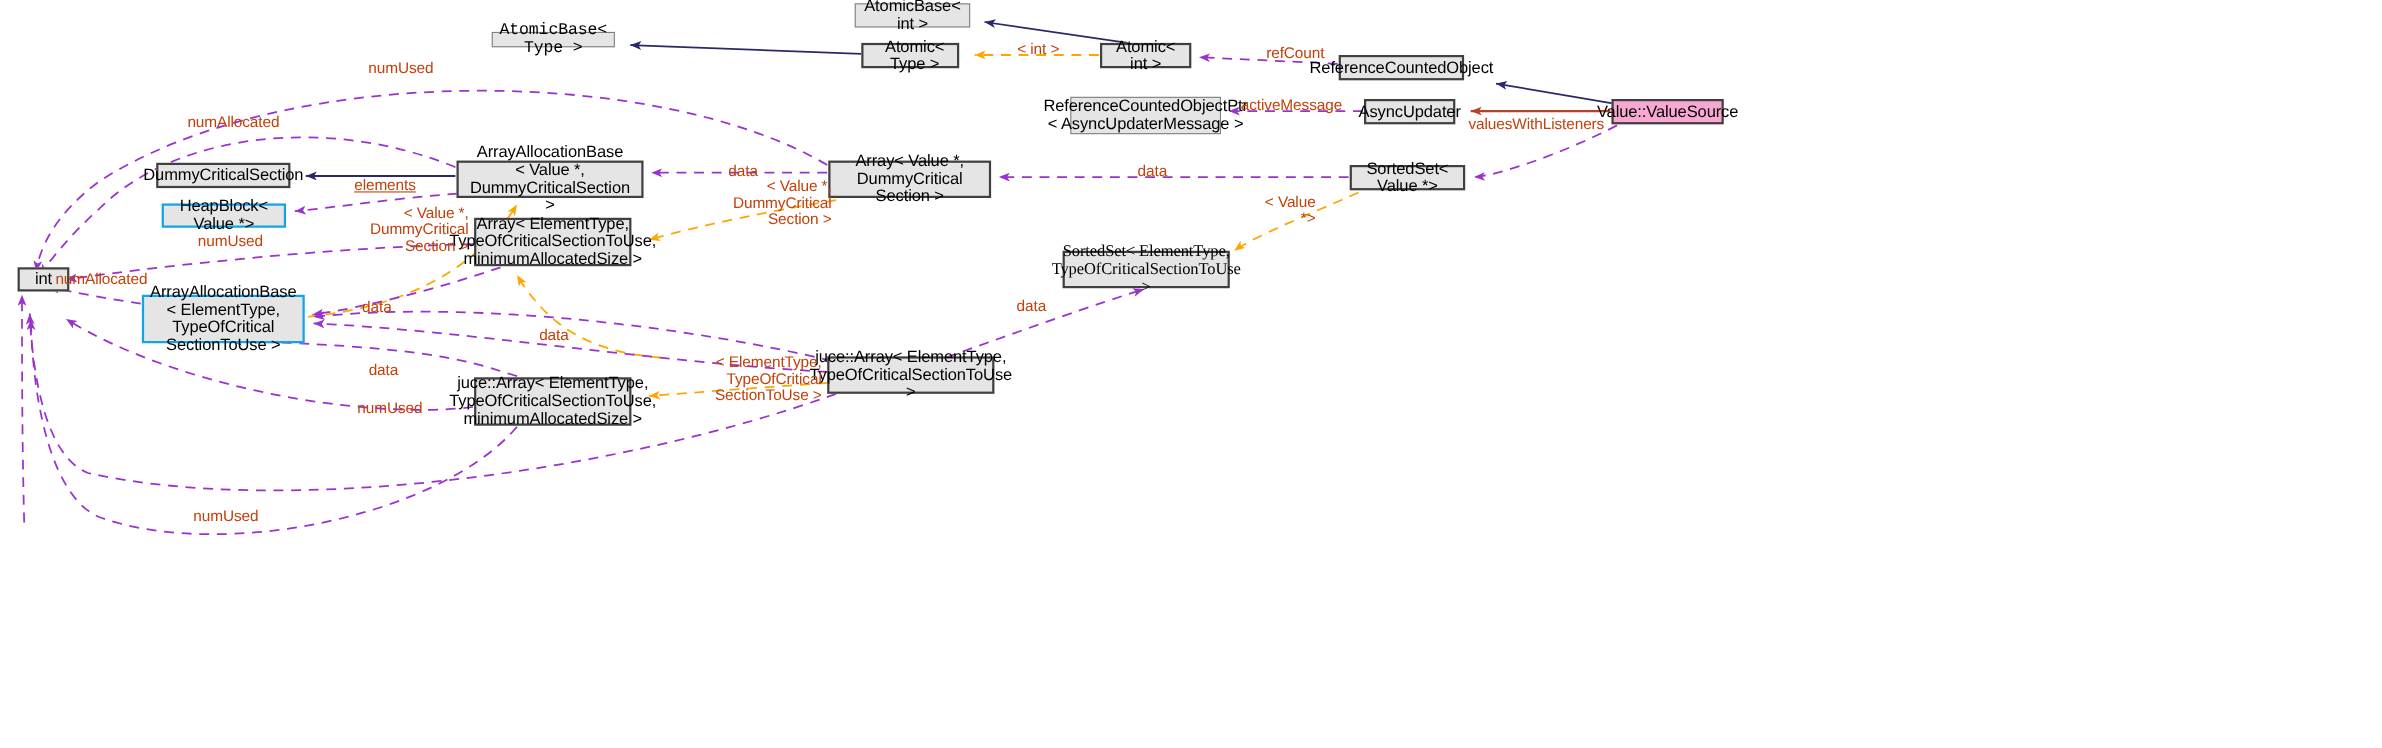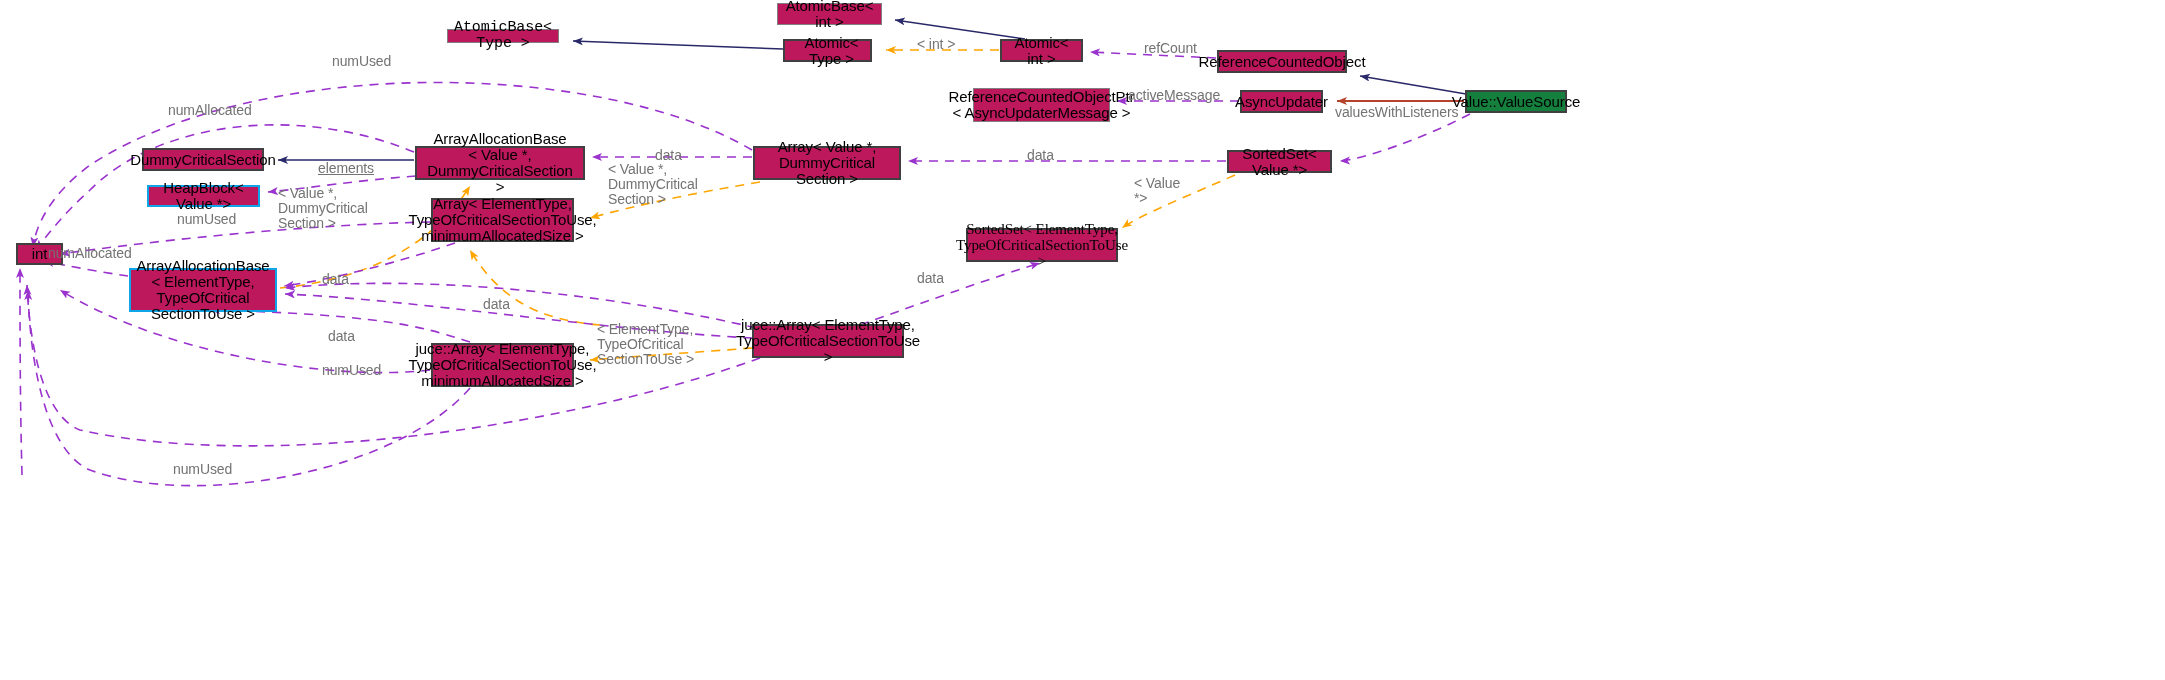--- a/index.html
+++ b/index.html
@@ -22,45 +22,45 @@
     width: 2165px;
     height: 680px;
   }
   .node {
     position: absolute;
     box-sizing: border-box;
     display: flex;
     align-items: center;
     justify-content: center;
     text-align: center;
-    background: #be185d;
+    background: #e5e5e5;
     border: 1px solid #808080;
     color: #000000;
     font-size: 15px;
     line-height: 16px;
     white-space: pre-line;
     padding: 1px 4px;
     letter-spacing: -0.1px;
   }
   .node.solid {
     border: 2px solid #404040;
   }
   .node.red {
     border: 2px solid #0ea5e9;
   }
   .node.focus {
     border: 2px solid #404040;
-    background: #15803d;
+    background: #f9a8d4;
   }
   .edge-label {
     position: absolute;
     font-size: 14px;
     line-height: 15px;
-    color: #737373;
-    text-align: left;
+    color: #c2410c;
+    text-align: right;
     white-space: pre-line;
     letter-spacing: -0.1px;
     pointer-events: none;
   }
 </style>
 </head>
 <body>
 
 <div id="diagram-root">
 
@@ -136,21 +136,21 @@
       <path d="M22,475 C20,400 20,330 20,268" stroke="#9a32cd" stroke-dasharray="9,7" marker-end="url(#arr-usage)"></path>
 
       <path d="M455,243 C400,262 330,280 284,286" stroke="#9a32cd" stroke-dasharray="9,7" marker-end="url(#arr-usage)"></path>
     </g>
   </svg>
 
   <div class="node light" style="left:777px;  top:3px;   width:105px; height:22px;">AtomicBase&lt; int &gt;</div>
   <div class="node light" style="left:447px;  top:29px;  width:112px; height:14px;font-family:Liberation Mono, monospace;">AtomicBase&lt; Type &gt;</div>
   <div class="node solid" style="left:783px;  top:39px;  width:89px;  height:23px;padding-left:12px;">Atomic&lt; Type &gt;</div>
   <div class="node solid" style="left:1000px; top:39px;  width:83px;  height:23px;">Atomic&lt; int &gt;</div>
-  <div class="node solid" style="left:1217px; top:50px;  width:130px; height:23px;">ReferenceCountedObject</div>
+  <div class="node solid" style="left:1217px; top:50px;  width:114px; height:23px;">ReferenceCountedObject</div>
   <div class="node focus" style="left:1465px; top:90px;  width:102px; height:23px;">Value::ValueSource</div>
   <div class="node light" style="left:973px;  top:88px;  width:137px; height:34px;">ReferenceCountedObjectPtr
 &lt; AsyncUpdaterMessage &gt;</div>
   <div class="node solid" style="left:1240px; top:90px;  width:83px;  height:23px;">AsyncUpdater</div>
   <div class="node solid" style="left:142px;  top:148px; width:122px; height:23px;">DummyCriticalSection</div>
   <div class="node red" style="left:147px;  top:185px; width:113px; height:22px;">HeapBlock&lt; Value *&gt;</div>
   <div class="node solid" style="left:415px;  top:146px; width:170px; height:34px;">ArrayAllocationBase
 &lt; Value *, DummyCriticalSection &gt;</div>
   <div class="node solid" style="left:431px;  top:198px; width:143px; height:44px;">Array&lt; ElementType,
  TypeOfCriticalSectionToUse,

